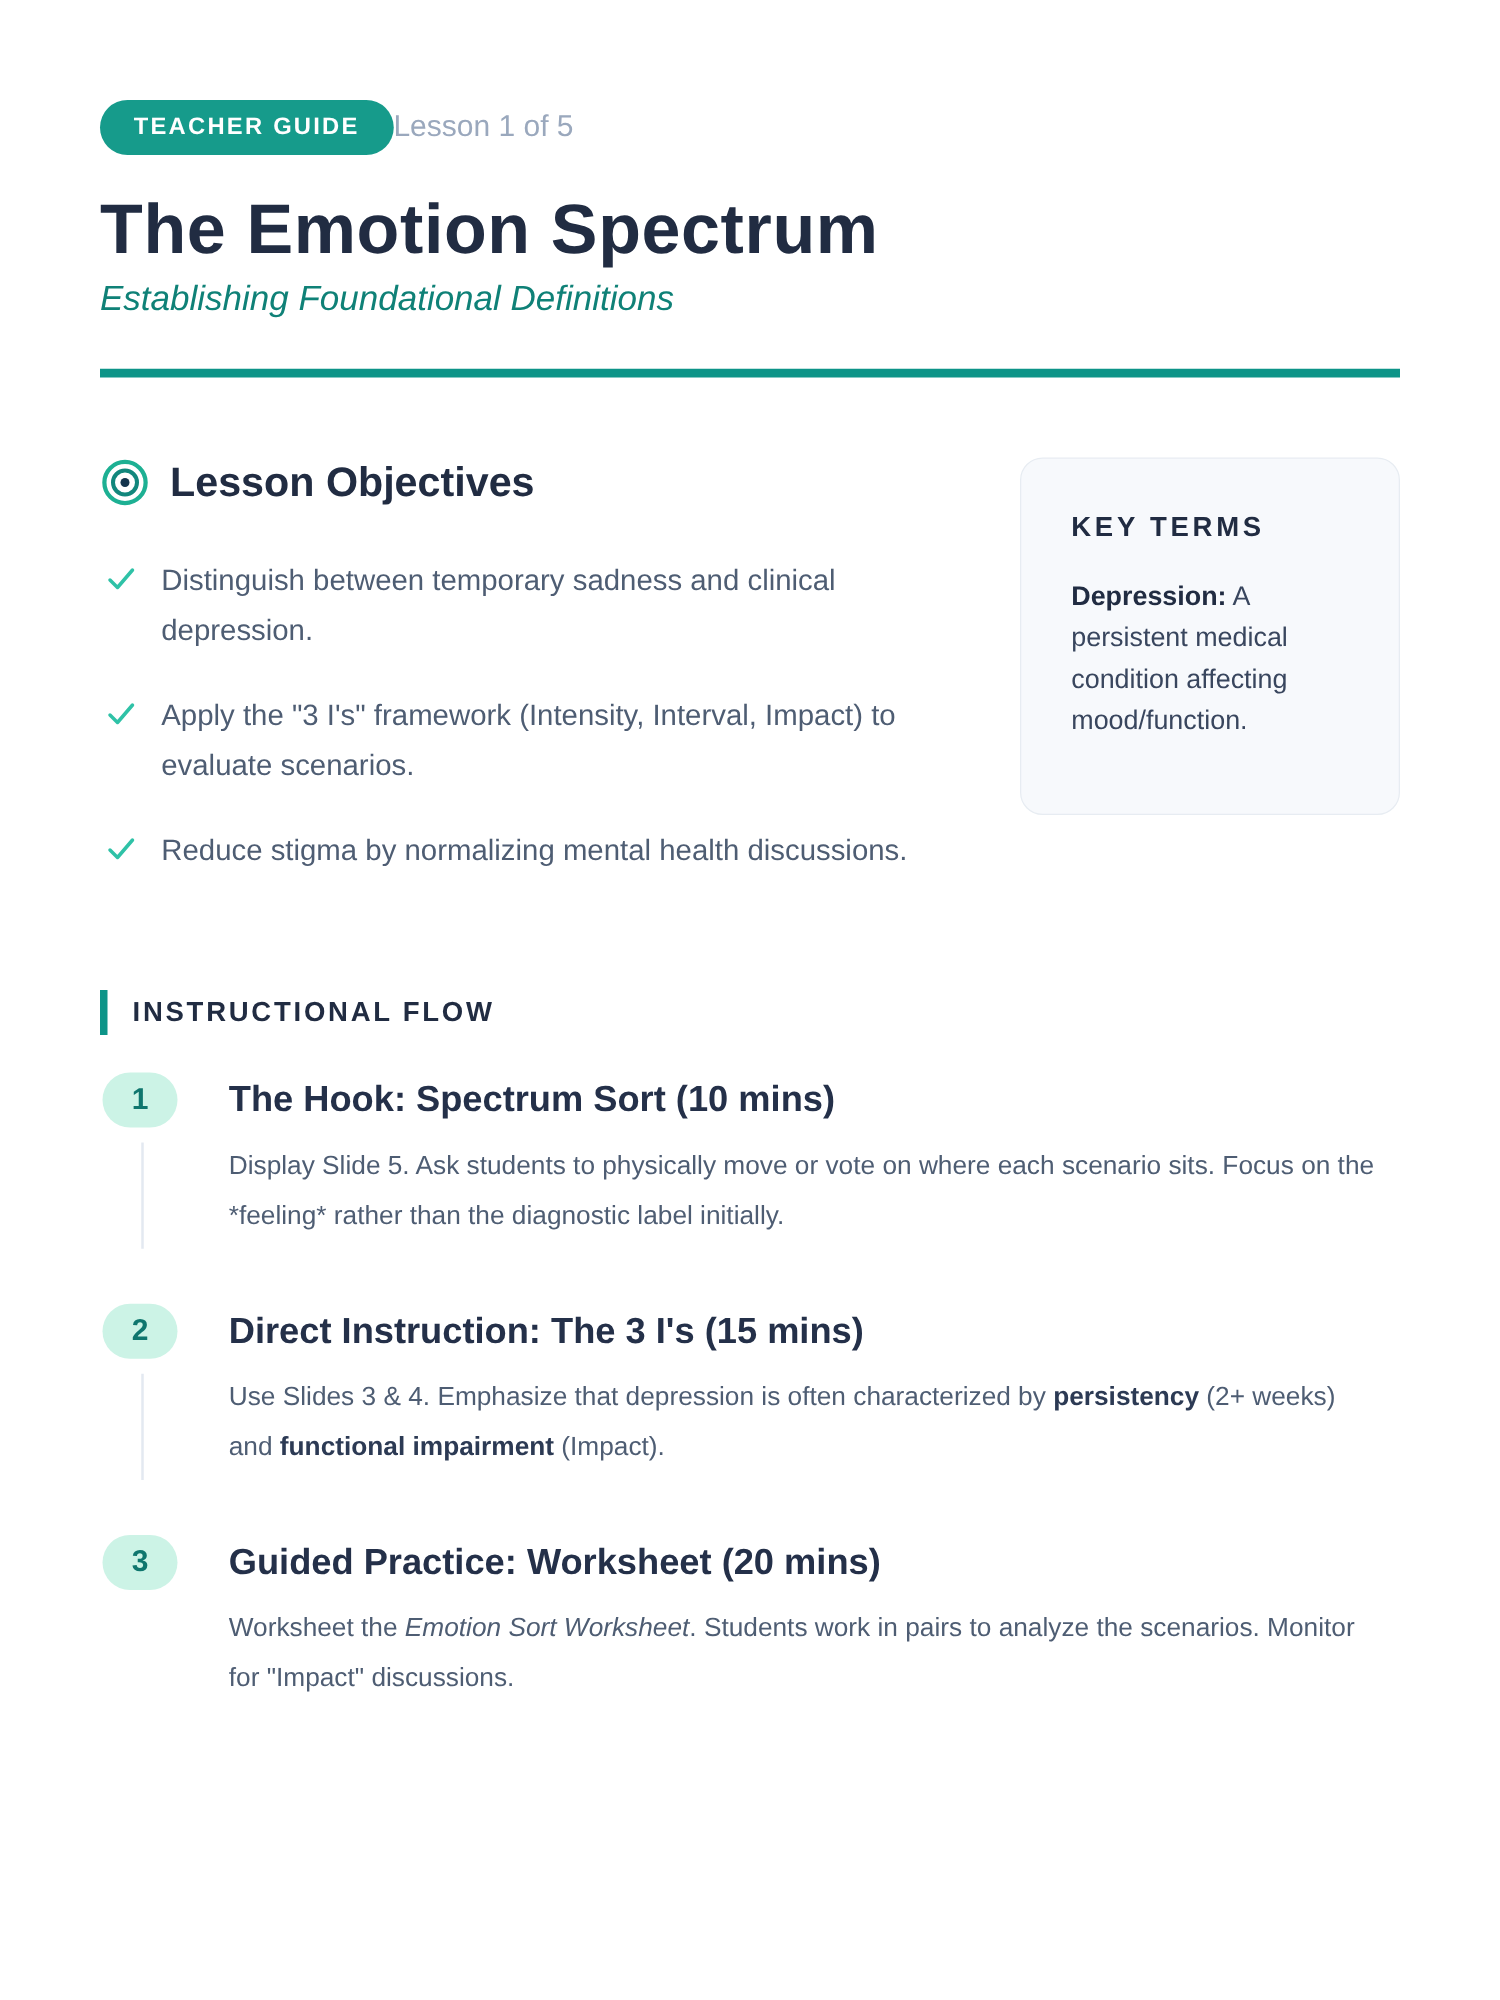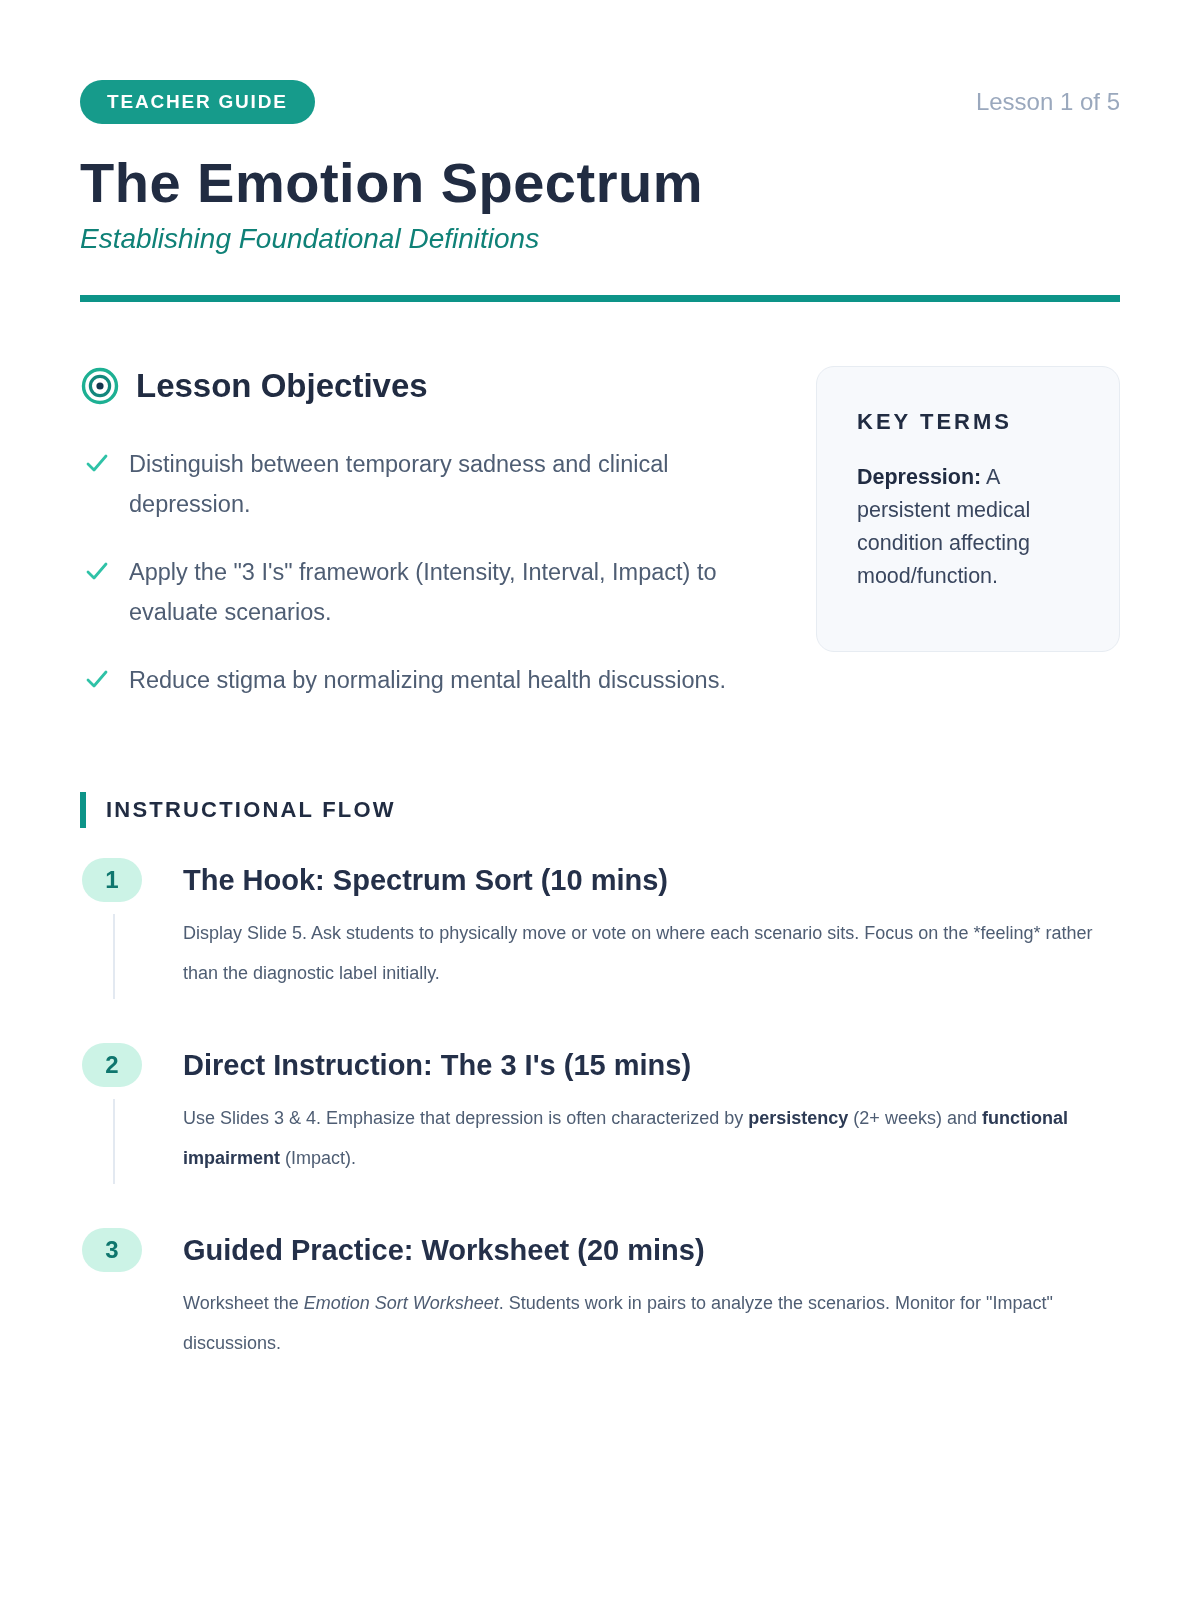--- a/index.html
+++ b/index.html
@@ -6,21 +6,21 @@
   html, body { width: 1200px; height: 1600px; }
   body {
     background: #ffffff;
     font-family: "Liberation Sans", "DejaVu Sans", sans-serif;
     color: #243049;
     overflow: hidden;
   }
   .page { padding: 80px 80px 0 80px; width: 1200px; height: 1600px; }
 
   
-  .header-row { display: flex; justify-content: space-between; align-items: center; }
+  .header-row { display: flex; align-items: center; }
   .guide-badge {
     display: inline-block;
     background: #169b8b;
     color: #ffffff;
     font-size: 19px;
     font-weight: bold;
     letter-spacing: 1.8px;
     padding: 11px 27px;
     border-radius: 22px;
   }
@@ -105,21 +105,21 @@
     position: absolute;
     left: 33px; top: 56px; bottom: -6px;
     width: 2px; background: #e3e9f1;
     display: none;
   }
   .step-item.has-connector .step-connector-line { display: block; }
   .step-content { flex: 1; }
   .step-title { font-size: 29px; font-weight: 800; color: #243049; padding-top: 6px; }
   .step-description {
     margin-top: 16px;
-    font-size: 18px;
+    font-size: 21px;
     line-height: 40px;
     color: #4e5d73;
     max-width: 925px;
   }
   .step-description b { color: #2c3a54; }
 </style>
 </head>
 <body>
 
 <div class="page">

